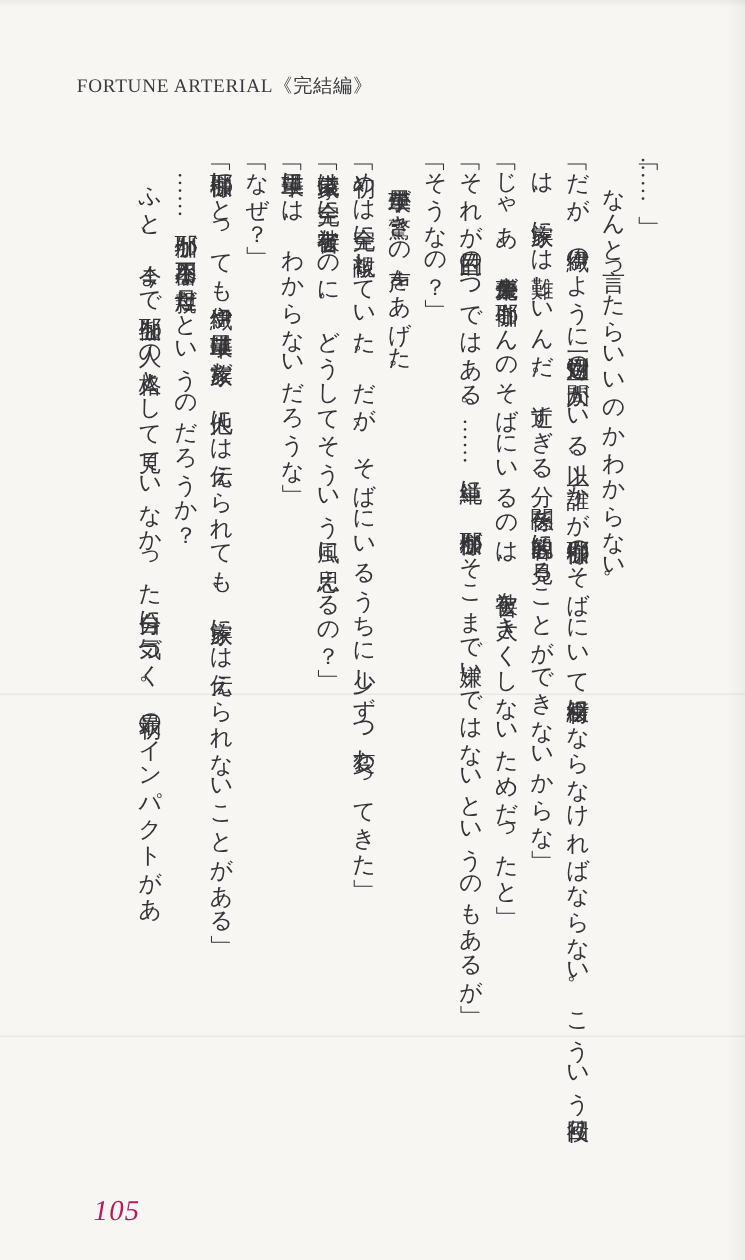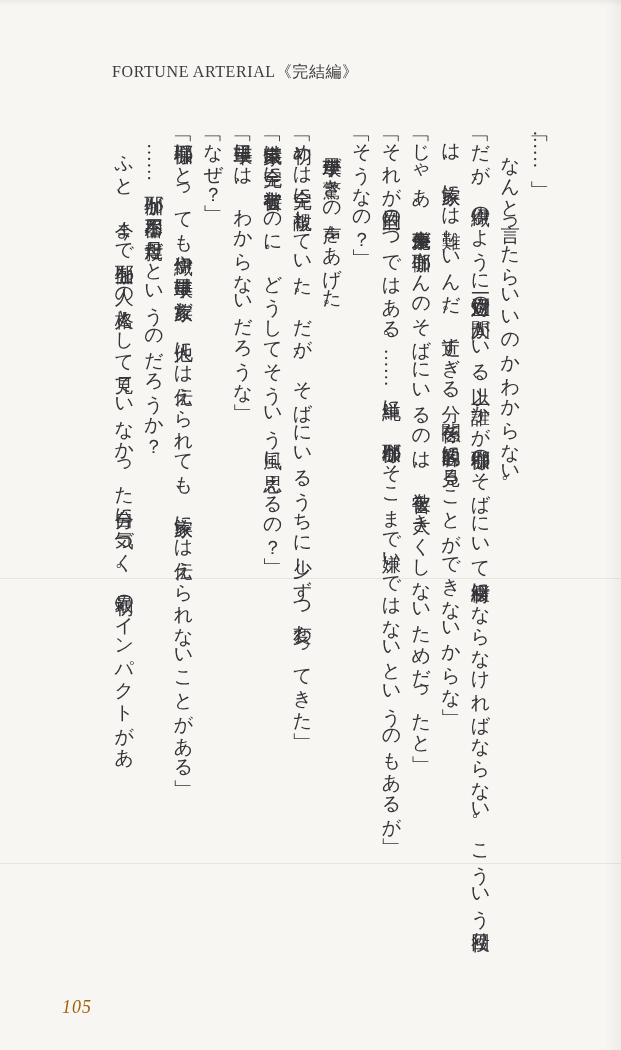--- a/index.html
+++ b/index.html
@@ -42,21 +42,20 @@
   .scan-line.l2 { top: 863px; }
 
   .running-header {
     position: absolute;
     top: 62px;
     left: 64px;
     font-size: 16px;
     letter-spacing: 0.6px;
     color: #3b3b3f;
     white-space: nowrap;
-    margin-left: 48px;
   }
 
   .novel-text {
     position: absolute;
     top: 130px;
     right: 66px;
     height: 840px;
     writing-mode: vertical-rl;
     text-orientation: mixed;
     font-size: 19px;
@@ -69,25 +68,25 @@
     padding: 0;
     line-height: 29.7px;
   }
   .novel-text p.indent {
     text-indent: 13px;
   }
 
   .page-number {
     position: absolute;
     top: 997px;
-    left: 62px;
-    font-size: 18px;
+    left: 78px;
+    font-size: 24px;
     font-style: italic;
     letter-spacing: 1px;
-    color: #a16207;
+    color: #be185d;
   }
 </style>
 </head>
 <body>
 
 <div class="page">
 
   <div class="edge-top"></div>
   <div class="edge-right"></div>
   <div class="scan-line l1"></div>

